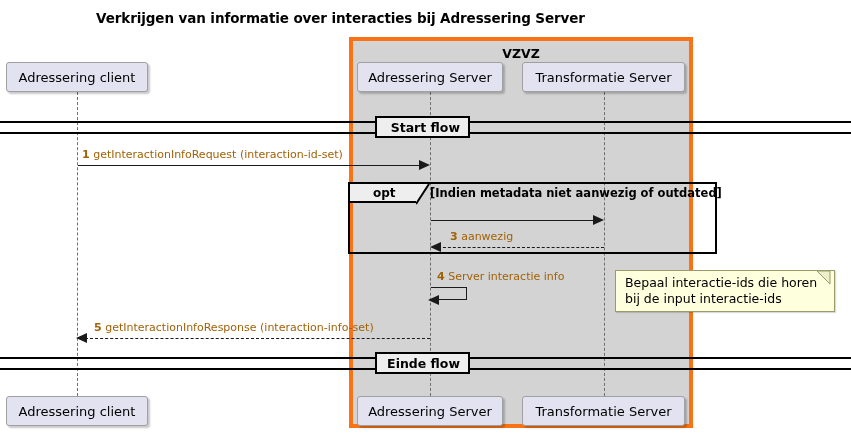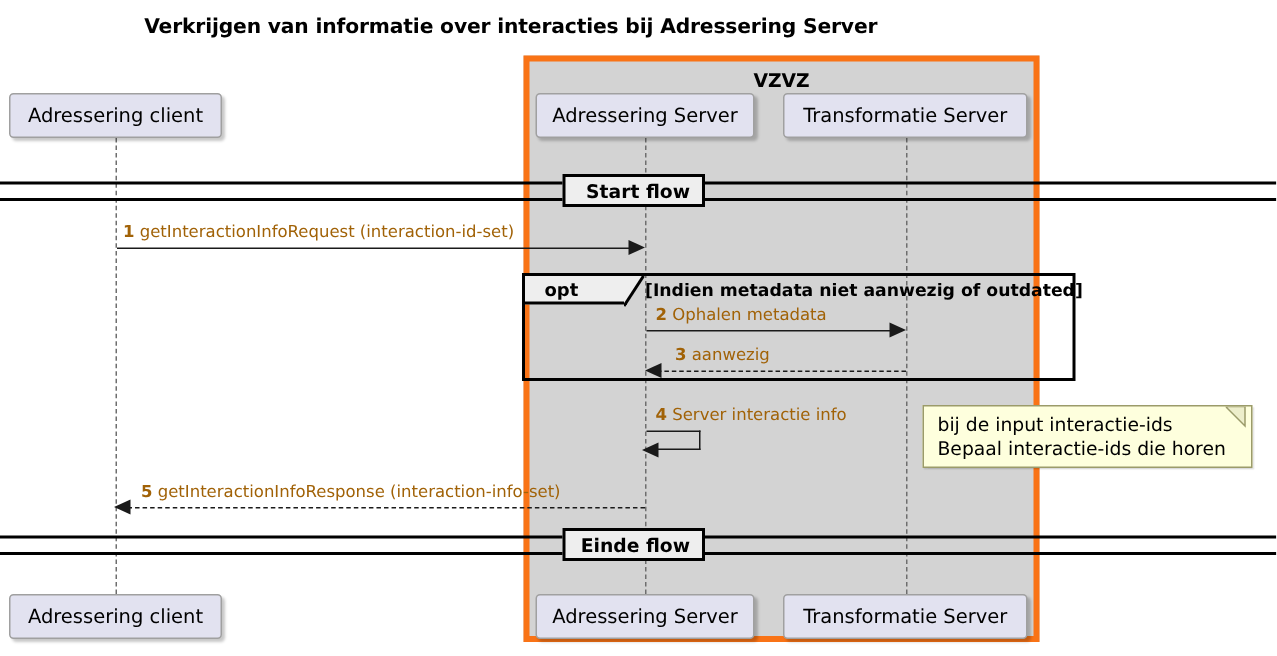--- a/index.html
+++ b/index.html
@@ -97,21 +97,21 @@
   .fragment-tab {
     position: absolute;
     background: #EEEEEE;
     border-right: 2px solid #000000;
     border-bottom: 2px solid #000000;
     font-size: 12px;
     font-weight: bold;
     color: #000000;
     display: flex;
     align-items: center;
-    padding-left: 13px;
+    padding-left: 23px;
     white-space: nowrap;
   }
   .fragment-guard {
     position: absolute;
     font-size: 11.5px;
     font-weight: bold;
     color: #000000;
     white-space: nowrap;
   }
 
@@ -212,44 +212,40 @@
   <div class="fragment-tab" style="left:350px; top:184px; width:68px; height:19px;">
     <span>opt</span>
   </div>
 
   <svg style="position:absolute; left:416px; top:184px;" width="14" height="21">
     <polygon points="0,0 13,0 0,20" fill="#EEEEEE" stroke="none"></polygon>
     <line x1="13" y1="0" x2="0" y2="20" stroke="#000000" stroke-width="2"></line>
   </svg>
   <div class="fragment-guard" style="left:430px; top:186px;">[Indien metadata niet aanwezig of outdated]</div>
 
-  <div class="msg-label" style="left:437px; top:203px;">
-    <b>2</b>
-    <span>Ophalen metadata</span>
-  </div>
   <div class="arrow-line arrow-solid" style="left:431px; top:220px; width:165px;"></div>
   <div class="arrowhead right" style="left:593px; top:215px;"></div>
 
   <div class="msg-label" style="left:450px; top:230px;">
     <b>3</b>
     <span>aanwezig</span>
   </div>
   <div class="arrow-line arrow-dashed" style="left:438px; top:247px; width:166px;"></div>
   <div class="arrowhead left" style="left:430px; top:242px;"></div>
 
   <div class="msg-label" style="left:437px; top:270px;">
     <b>4</b>
     <span>Server interactie info</span>
   </div>
   <div class="selfcall" style="left:431px; top:287px; width:36px; height:13px;"></div>
   <div class="arrowhead left" style="left:428px; top:295px;"></div>
 
   <div class="note" style="left:615px; top:270px; width:220px; height:42px;">
+    <div>Bepaal interactie-ids die horen</div>
     <div>bij de input interactie-ids</div>
-    <div>Bepaal interactie-ids die horen</div>
     <svg class="note-fold-edge" width="14" height="14" style="right:0; top:0;">
       <polygon points="0,0 13,13 13,0" fill="#EDEECB" stroke="#9B9B6A" stroke-width="1"></polygon>
     </svg>
   </div>
 
   <div class="msg-label" style="left:94px; top:321px;">
     <b>5</b>
     <span>getInteractionInfoResponse (interaction-info-set)</span>
   </div>
   <div class="arrow-line arrow-dashed" style="left:85px; top:338px; width:345px;"></div>

